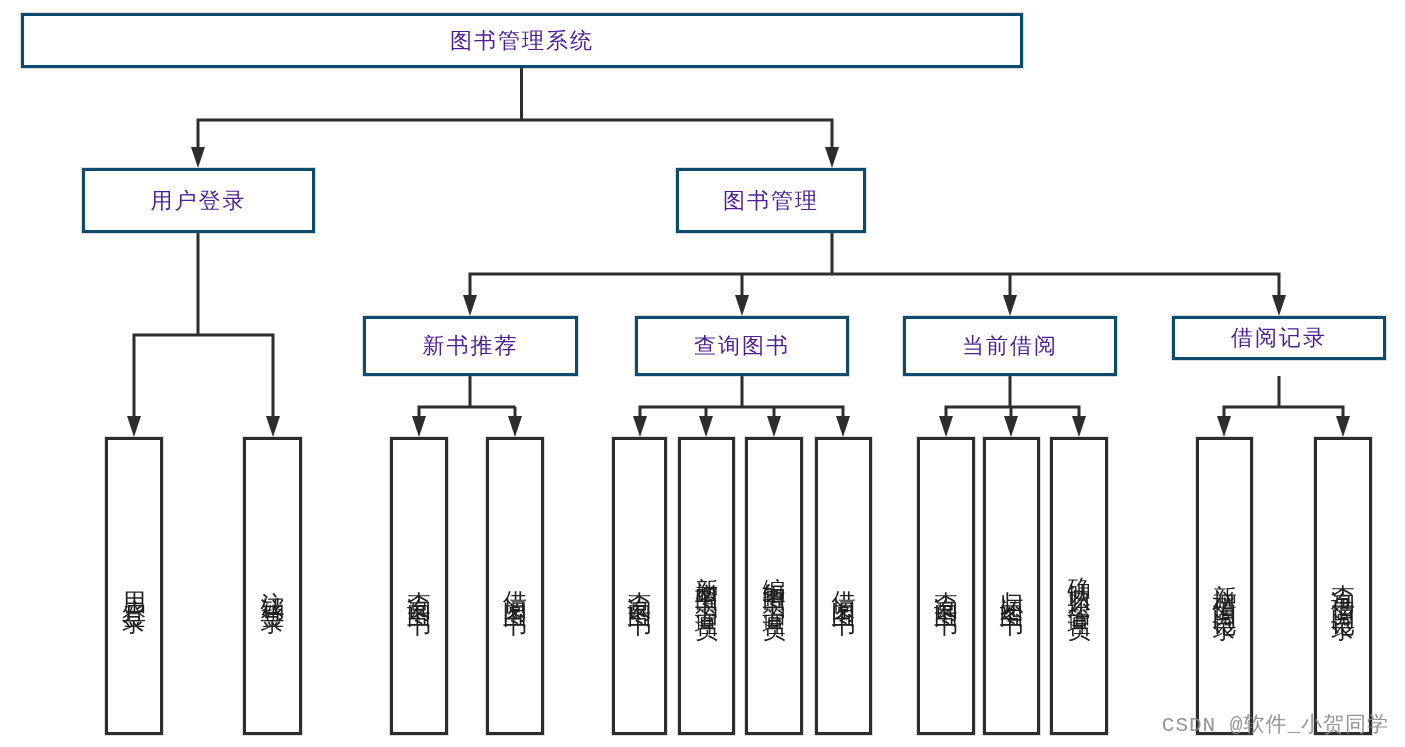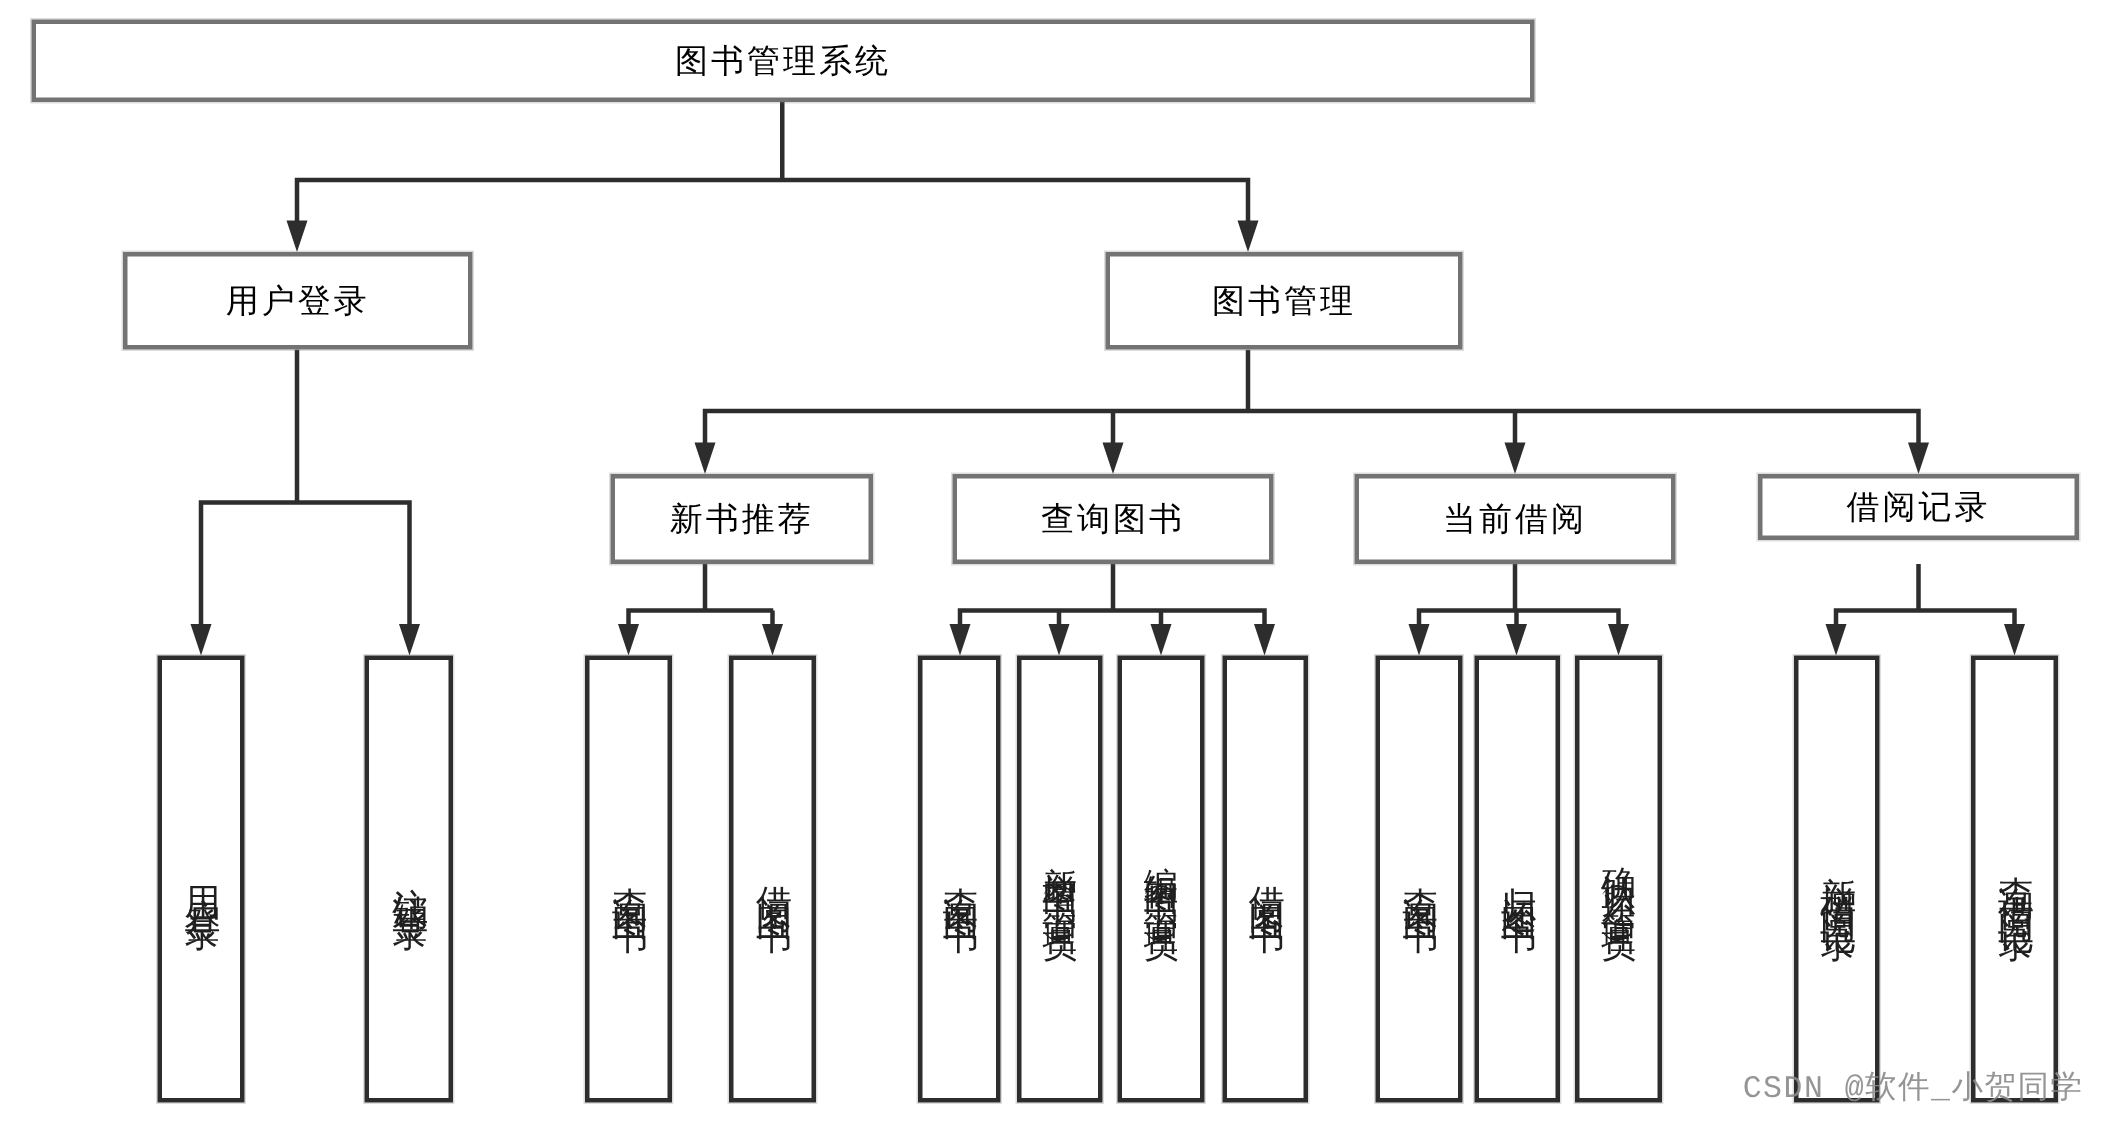--- a/index.html
+++ b/index.html
@@ -8,27 +8,27 @@
     width: 1405px;
     height: 747px;
     background: #ffffff;
     font-family: "Liberation Sans", "DejaVu Sans", sans-serif;
     overflow: hidden;
   }
   #wires { position: absolute; left: 0; top: 0; }
   .hnode {
     position: absolute;
     box-sizing: border-box;
-    border: 3px solid #737373;
+    border: 3px solid #0c4a6e;
     background: #ffffff;
     display: flex;
     align-items: center;
     justify-content: center;
     font-size: 22px;
-    color: #000000;
+    color: #4c1d95;
     letter-spacing: 2px;
     box-shadow: 0 0 0 1px rgba(120,120,120,0.25);
   }
   .vnode {
     position: absolute;
     box-sizing: border-box;
     border: 3px solid #2d2d2d;
     background: #ffffff;
     display: flex;
     align-items: center;
@@ -104,23 +104,23 @@
       <polygon points="1004,416 1018,416 1011,437"></polygon>
       <polygon points="1072,416 1086,416 1079,437"></polygon>
       <polygon points="1217,416 1231,416 1224,437"></polygon>
       <polygon points="1336,416 1350,416 1343,437"></polygon>
     </g>
   </svg>
 
   <div class="hnode" style="left:21px; top:13px; width:1002px; height:55px;">图书管理系统</div>
 
   <div class="hnode" style="left:82px; top:168px; width:233px; height:65px;">用户登录</div>
-  <div class="hnode" style="left:737px; top:168px; width:238px; height:65px;">图书管理</div>
+  <div class="hnode" style="left:676px; top:168px; width:190px; height:65px;">图书管理</div>
 
-  <div class="hnode" style="left:363px; top:316px; width:175px; height:60px;margin-left:44px;">新书推荐</div>
+  <div class="hnode" style="left:363px; top:316px; width:215px; height:60px;">新书推荐</div>
   <div class="hnode" style="left:635px; top:316px; width:214px; height:60px;">查询图书</div>
   <div class="hnode" style="left:903px; top:316px; width:214px; height:60px;">当前借阅</div>
   <div class="hnode" style="left:1172px; top:316px; width:214px; height:44px;">借阅记录</div>
 
   <div class="vnode" style="left:105px; width:58px;">
     <span class="vlabel">用户登录</span>
   </div>
   <div class="vnode" style="left:243px; width:59px;">
     <span class="vlabel">注销登录</span>
   </div>

